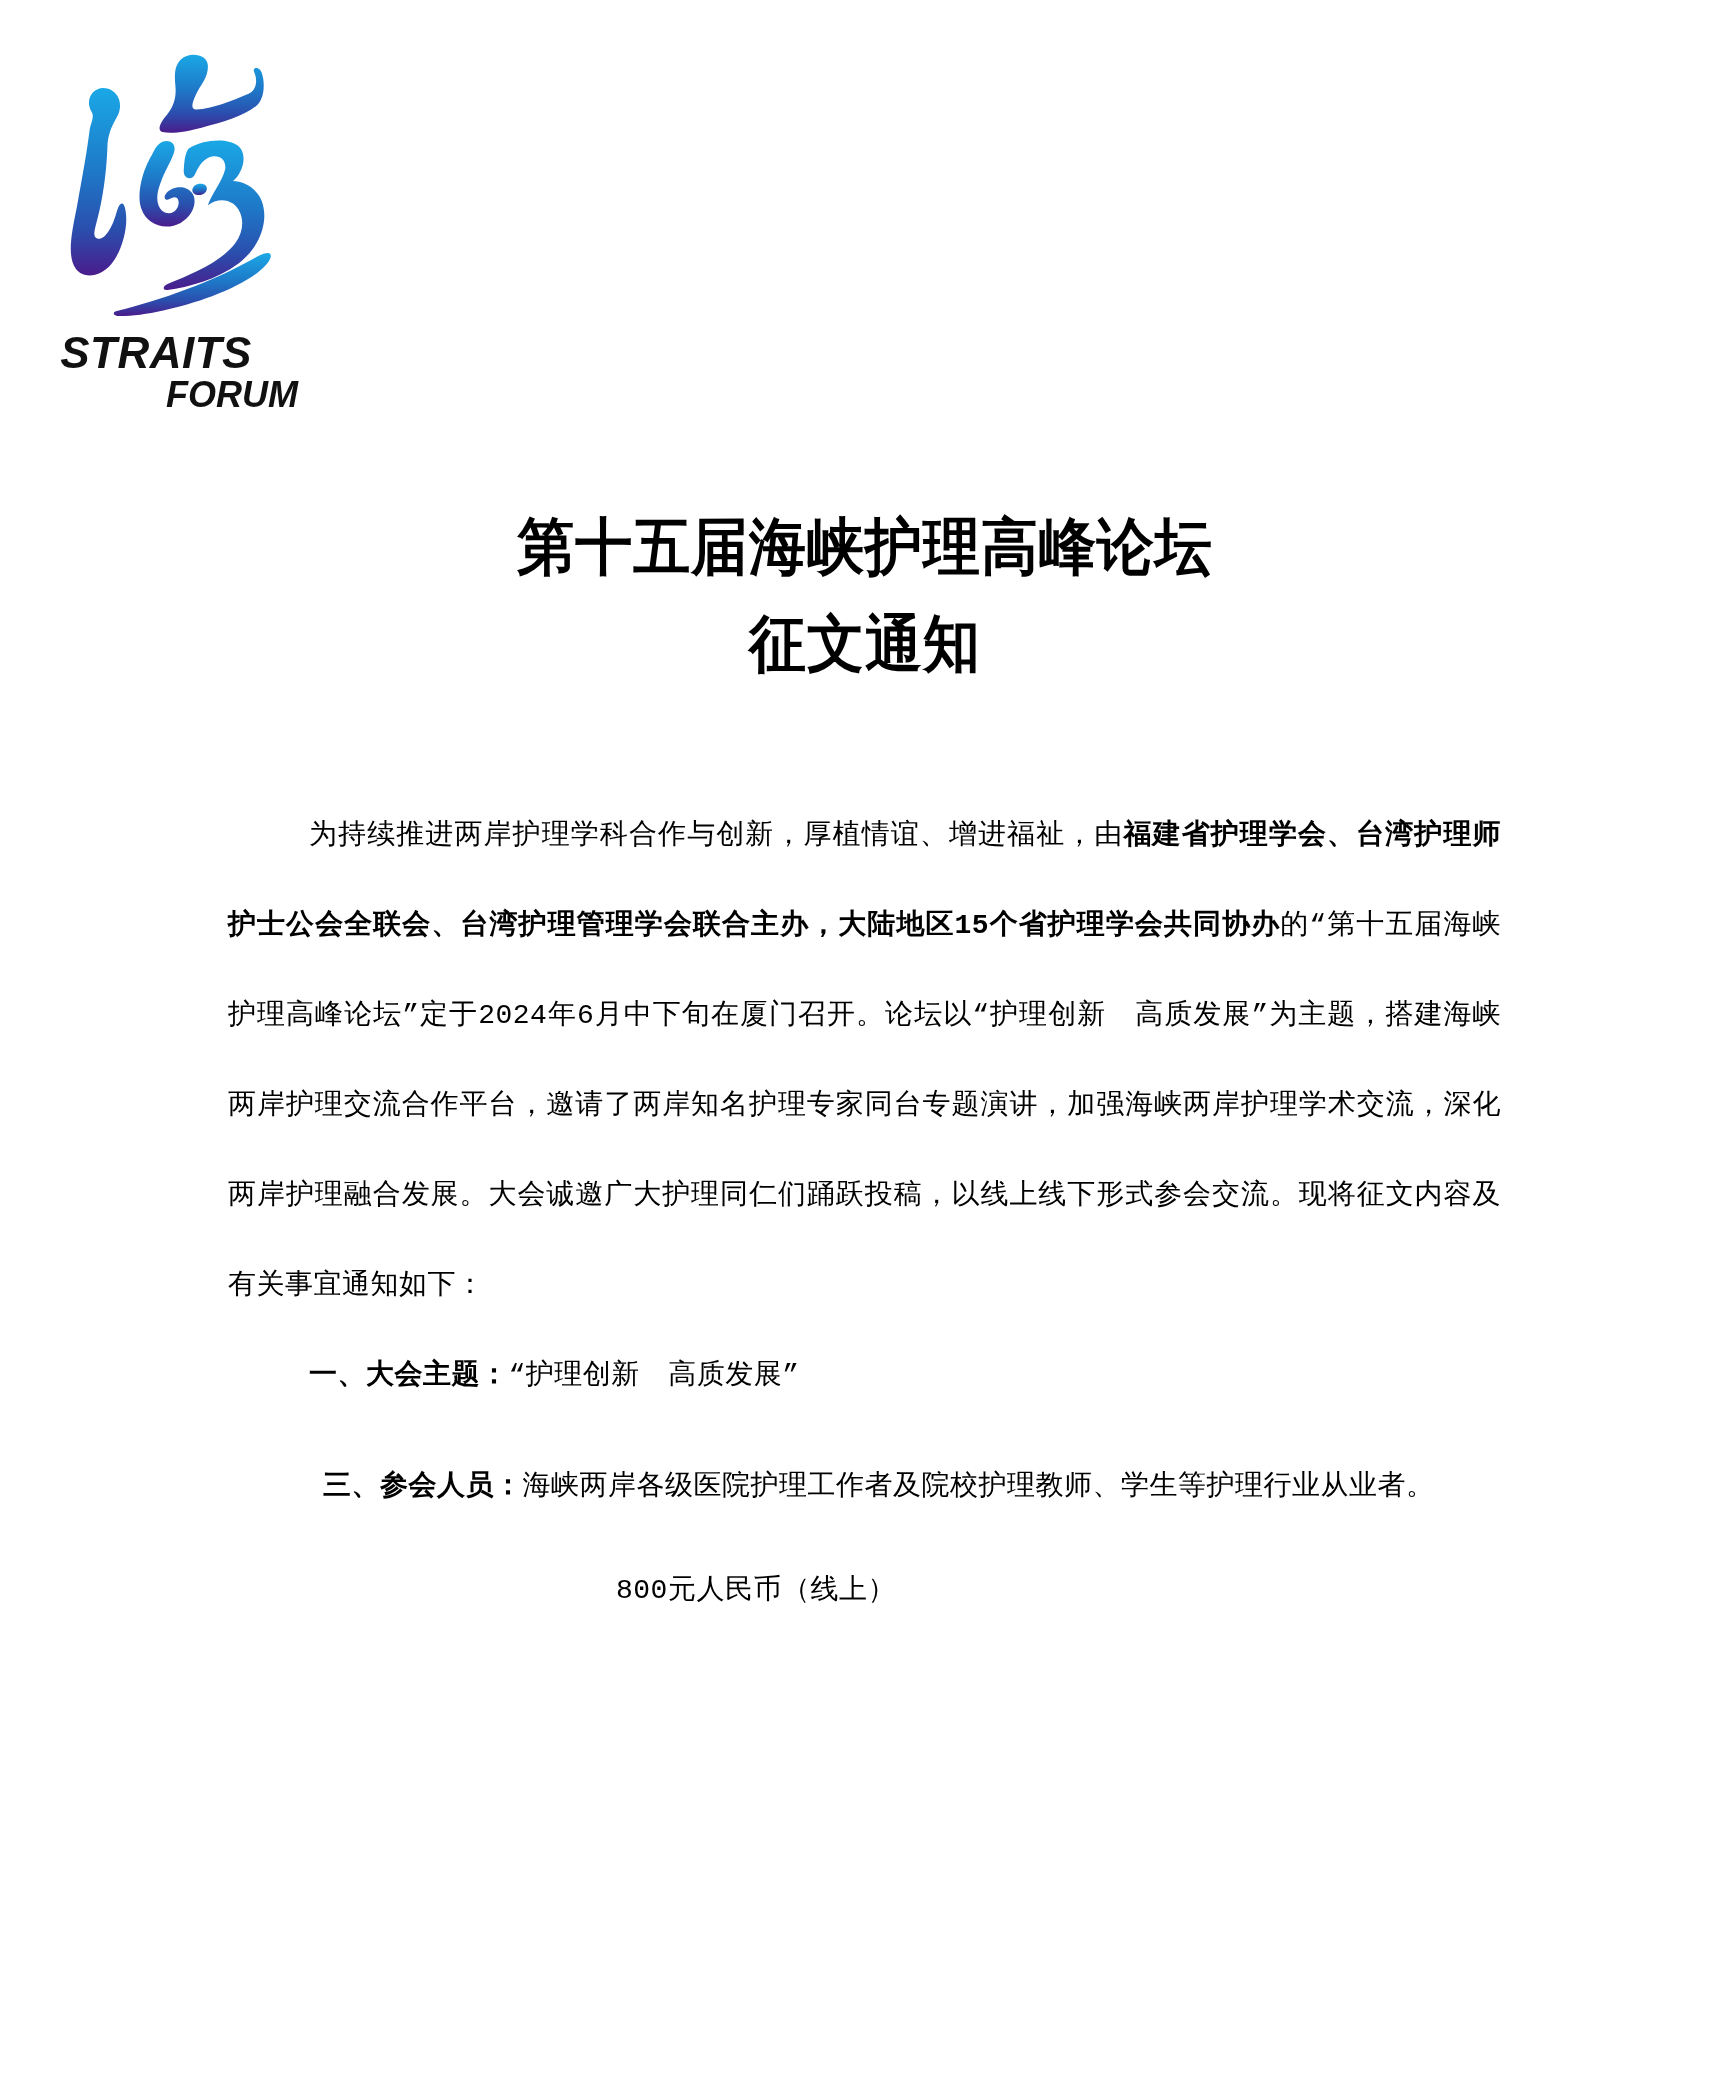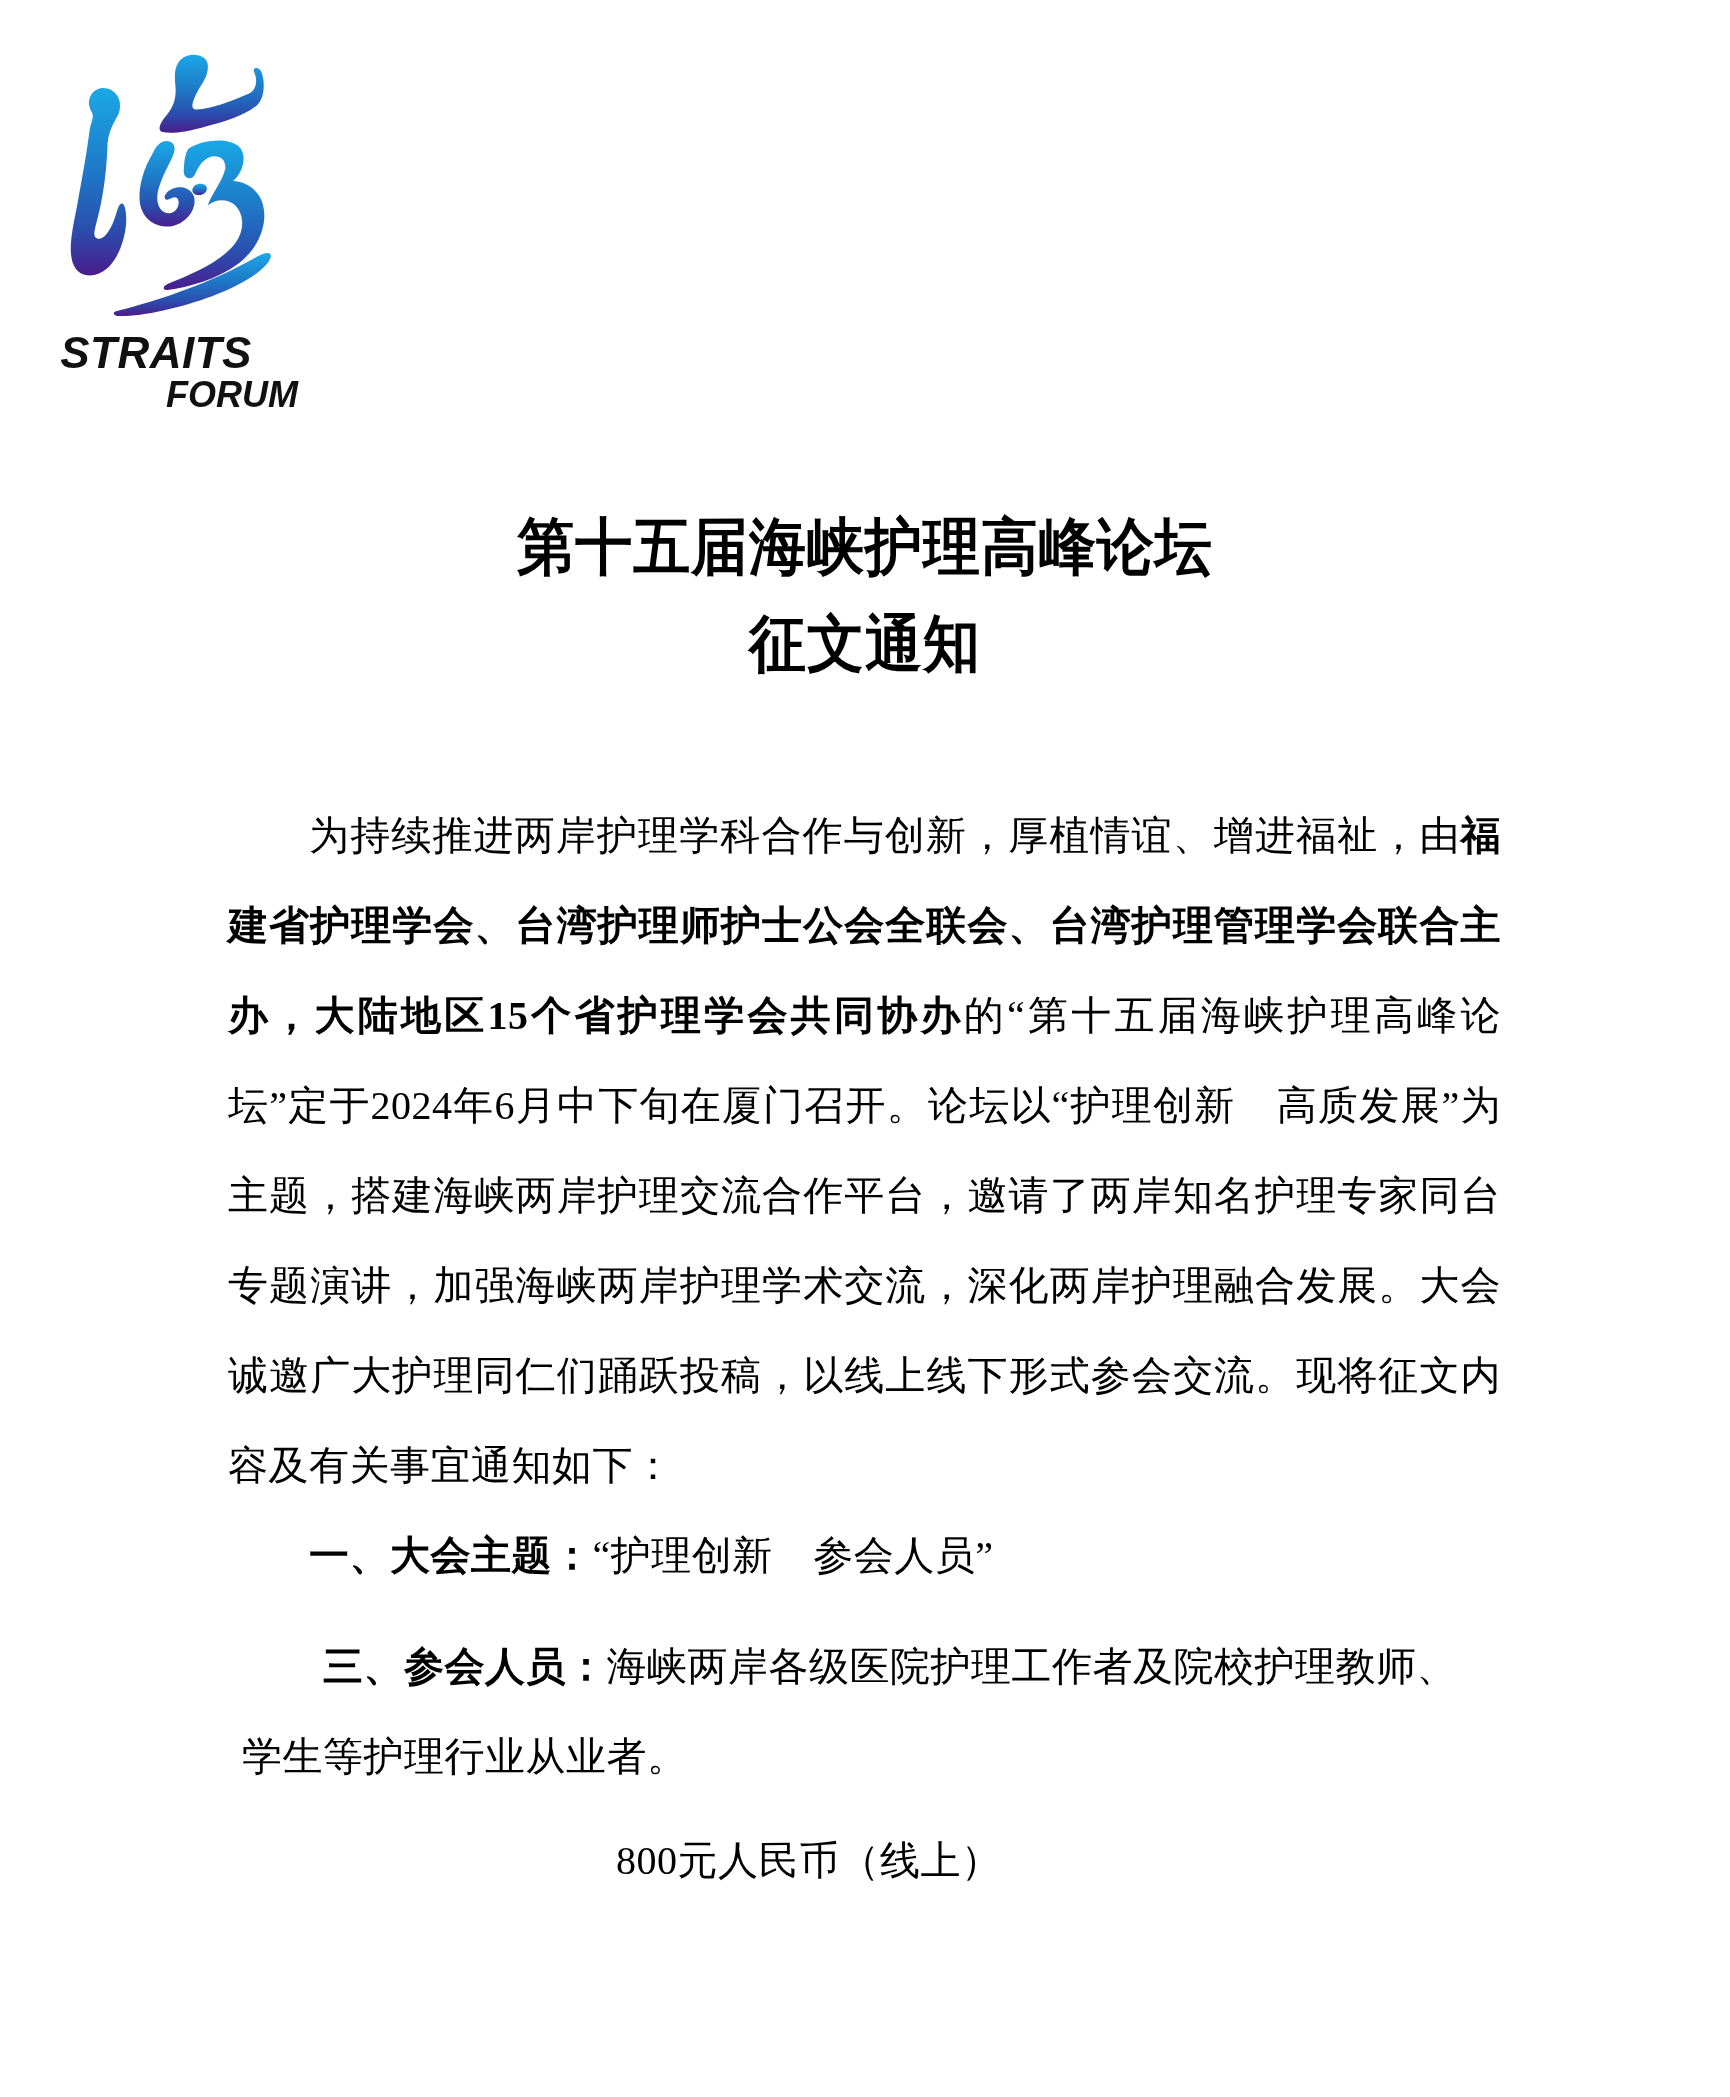--- a/index.html
+++ b/index.html
@@ -62,22 +62,22 @@
     transform-origin: center;
   }
   .title-1 { top: 516px; }
   .title-2 { top: 613px; }
   
   .body {
     position: absolute;
     left: 228px;
     top: 791px;
     width: 1273px;
-    font-family: Liberation Serif, serif;
-    font-size: 40px;
+    font-family: Liberation Mono, monospace;
+    font-size: 28px;
     line-height: 90px;
     letter-spacing: 0.5px;
   }
   .para {
     margin: 0;
     text-indent: 81px;
     text-align: justify;
     text-justify: inter-character;
   }
   .b { font-weight: bold; }
@@ -137,21 +137,21 @@
   <div class="logo-word-2">FORUM</div>
 </div>
 
 <div class="title title-1">第十五届海峡护理高峰论坛</div>
 <div class="title title-2">征文通知</div>
 
 <div class="body">
   <p class="para"><span>为持续推进两岸护理学科合作与创新，厚植情谊、增进福祉，由</span><span class="b">福建省护理学会、台湾护理师护士公会全联会、台湾护理管理学会联合主办，大陆地区15个省护理学会共同协办</span><span>的“第十五届海峡护理高峰论坛”定于2024年6月中下旬在厦门召开。论坛以“护理创新　高质发展”为主题，搭建海峡两岸护理交流合作平台，邀请了两岸知名护理专家同台专题演讲，加强海峡两岸护理学术交流，深化两岸护理融合发展。大会诚邀广大护理同仁们踊跃投稿，以线上线下形式参会交流。现将征文内容及有关事宜通知如下：</span></p>
 
   <p class="item" style="margin-top:0;">
-    <span class="b">一、大会主题：</span><span>“护理创新　参会人员”</span>
+    <span class="b">一、大会主题：</span><span>“护理创新　高质发展”</span>
   </p>
 
 
   <p class="item-wrap" style="margin-top:21px;">
     <span class="b">三、参会人员：</span><span>海峡两岸各级医院护理工作者及院校护理教师、学生等护理行业从业者。</span>
   </p>
 
 
   <p class="fee-second">
     <span>800元人民币（线上）</span>

